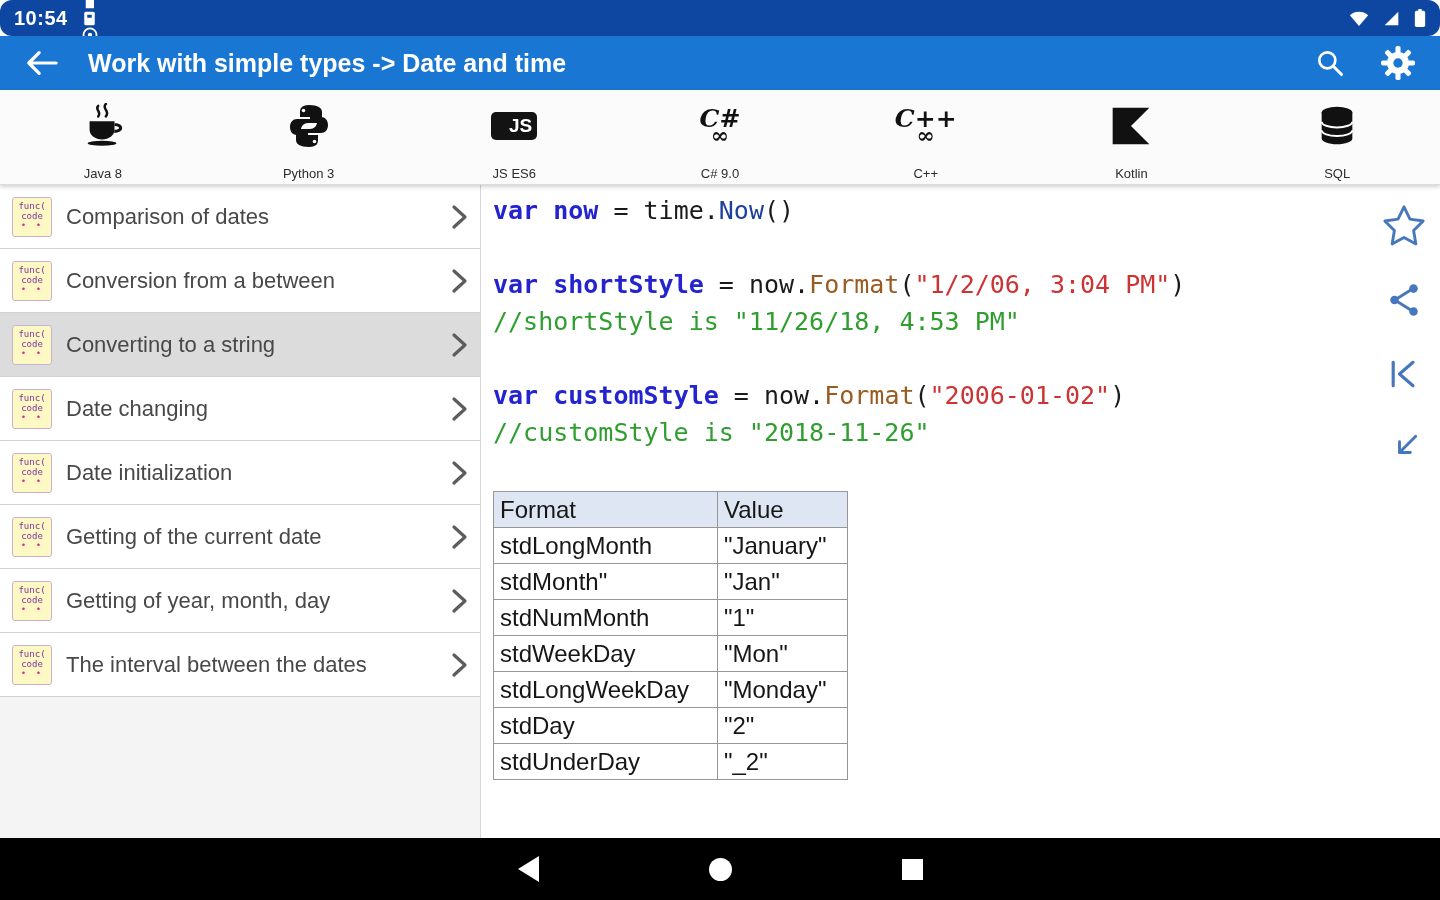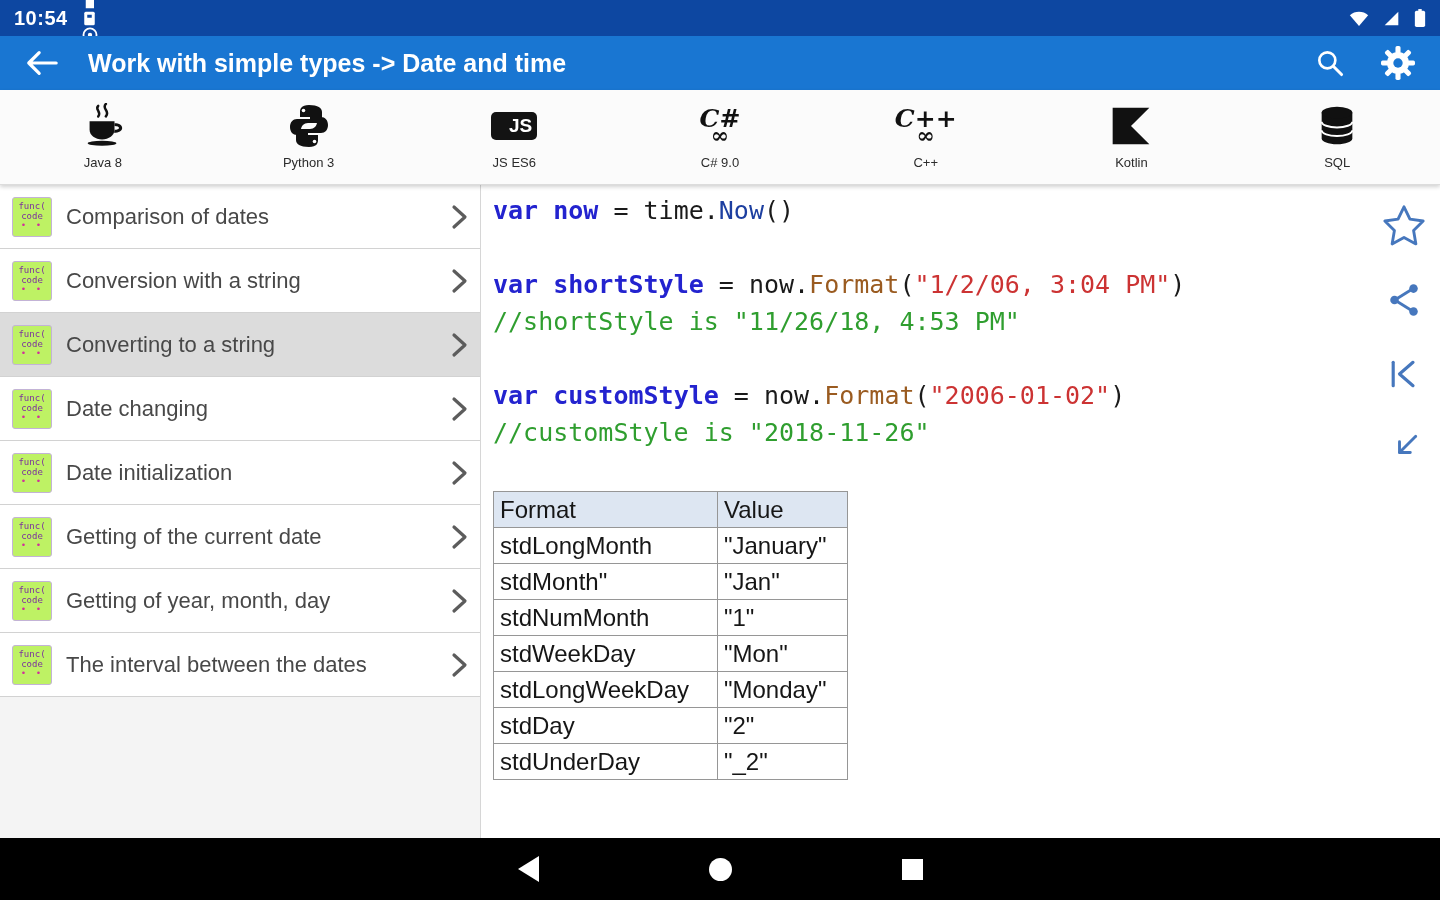--- a/index.html
+++ b/index.html
@@ -1,49 +1,49 @@
 <!DOCTYPE html>
 <html><head>
 <meta charset="utf-8">
 <style>
   * { margin:0; padding:0; box-sizing:border-box; }
   body { font-family:"Liberation Sans", sans-serif; background:#444; }
   .screen { width:1440px; height:900px; position:relative; background:#fff; overflow:hidden; display:flex; flex-direction:column; }
 
   
-  .status-bar { height:36px; background:#0d47a1; color:#fff; display:flex; align-items:center; justify-content:space-between; padding:0 14px; flex:0 0 auto; }
+  .status-bar { height:36px; background:#0d47a1; color:#fff; display:flex; align-items:center; justify-content:space-between; padding:0 14px; flex:0 0 auto;border-radius:12px; }
   .sb-left, .sb-right { display:flex; align-items:center; gap:14px; }
   .sb-time { font-size:20px; font-weight:bold; letter-spacing:.5px; }
   .sb-icon { display:flex; align-items:center; }
 
   
   .app-bar { height:54px; background:#1976d2; color:#fff; display:flex; align-items:center; padding:0 20px; gap:24px; flex:0 0 auto; }
   .app-title { font-size:25px; font-weight:bold; flex:1; white-space:nowrap; }
   .ab-btn { display:flex; align-items:center; justify-content:center; width:44px; height:44px; cursor:pointer; }
 
   
   .tab-bar { height:95px; background:#fbfbfb; display:flex; flex:0 0 auto; border-bottom:1px solid #dcdcdc; box-shadow:0 2px 4px rgba(0,0,0,.18); position:relative; z-index:2; }
   .tab { flex:1; display:flex; flex-direction:column; align-items:center; justify-content:flex-start; padding-top:8px; position:relative; cursor:pointer; }
   .ticon { height:56px; display:flex; align-items:center; justify-content:center; color:#111; }
-  .tlabel { font-size:13px; color:#2b2b2b; margin-top:1px; }
+  .tlabel { font-size:13px; color:#2b2b2b; margin-top:12px; }
   .tab-underline { display:none; position:absolute; left:1px; right:1px; bottom:0; height:4px; background:#8494b8; }
   .tab.selected .tab-underline { display:block; }
   .jsbox { width:46px; height:28px; background:#131313; color:#fff; border-radius:5px; display:flex; align-items:flex-end; justify-content:flex-end; font-weight:bold; font-size:19px; padding:3px 5px; }
   .go-text { font-family:"DejaVu Serif", serif; font-style:italic; font-weight:bold; font-size:36px; letter-spacing:-2px; border-bottom:3px solid #111; line-height:.95; }
   .stackicon { display:flex; flex-direction:column; align-items:center; line-height:1; font-family:"DejaVu Serif", serif; }
   .ci-top { font-style:italic; font-weight:bold; font-size:25px; }
   .ci-bot { font-size:22px; margin-top:-7px; font-weight:bold; }
 
   
   .content { flex:1 1 auto; display:flex; overflow:hidden; background:#fff; }
   .sidebar { width:481px; flex:0 0 auto; border-right:1px solid #d6d6d6; background:#f4f4f4; overflow:hidden; }
   .side-item { height:64px; background:#fff; display:flex; align-items:center; gap:14px; padding:0 12px 0 12px; border-bottom:1px solid #d2d2d2; cursor:pointer; }
   .side-item.selected { background:#dcdcdc; }
   .side-label { flex:1; font-size:22px; color:#484848; white-space:nowrap; overflow:hidden; }
-  .funcode { width:40px; height:40px; background:#bef264; border:1px solid #c3b3d6; border-radius:3px; display:flex; flex-direction:column; align-items:center; justify-content:center; line-height:1.1; flex:0 0 auto; }
+  .funcode { width:40px; height:40px; background:#fef9c3; border:1px solid #c3b3d6; border-radius:3px; display:flex; flex-direction:column; align-items:center; justify-content:center; line-height:1.1; flex:0 0 auto; }
   .funcode span { font-size:9px; font-family:"DejaVu Sans Mono", monospace; color:#7b2f9e; }
   .funcode .dots { color:#d1309b; letter-spacing:2px; }
 
   .main { flex:1 1 auto; padding:7px 0 18px 12px; overflow:hidden; }
   .code-line { font-family:"DejaVu Sans Mono", monospace; font-size:25px; line-height:37px; white-space:pre; color:#1a1a1a; }
   .tok.kw { color:#2323cf; font-weight:bold; }
   .tok.pl { color:#1a1a1a; }
   .tok.fn { color:#9a5b20; }
   .tok.nav { color:#1d3fa0; }
   .tok.str { color:#cc3333; }
@@ -233,21 +233,21 @@
               <polyline points="3,3 14,13 3,23" stroke="#5c5c5c" stroke-width="3.2" fill="none" stroke-linecap="round" stroke-linejoin="round"></polyline>
             </svg>
           </span>
         </div>
         <div class="side-item">
           <div class="funcode">
             <span>func(</span>
             <span>code</span>
             <span class="dots">• •</span>
           </div>
-          <div class="side-label">Conversion with a string</div>
+          <div class="side-label">Conversion from a between</div>
           <span style="display: flex;">
             <svg width="17" height="26" viewBox="0 0 17 26">
               <polyline points="3,3 14,13 3,23" stroke="#5c5c5c" stroke-width="3.2" fill="none" stroke-linecap="round" stroke-linejoin="round"></polyline>
             </svg>
           </span>
         </div>
         <div class="side-item selected">
           <div class="funcode">
             <span>func(</span>
             <span>code</span>

